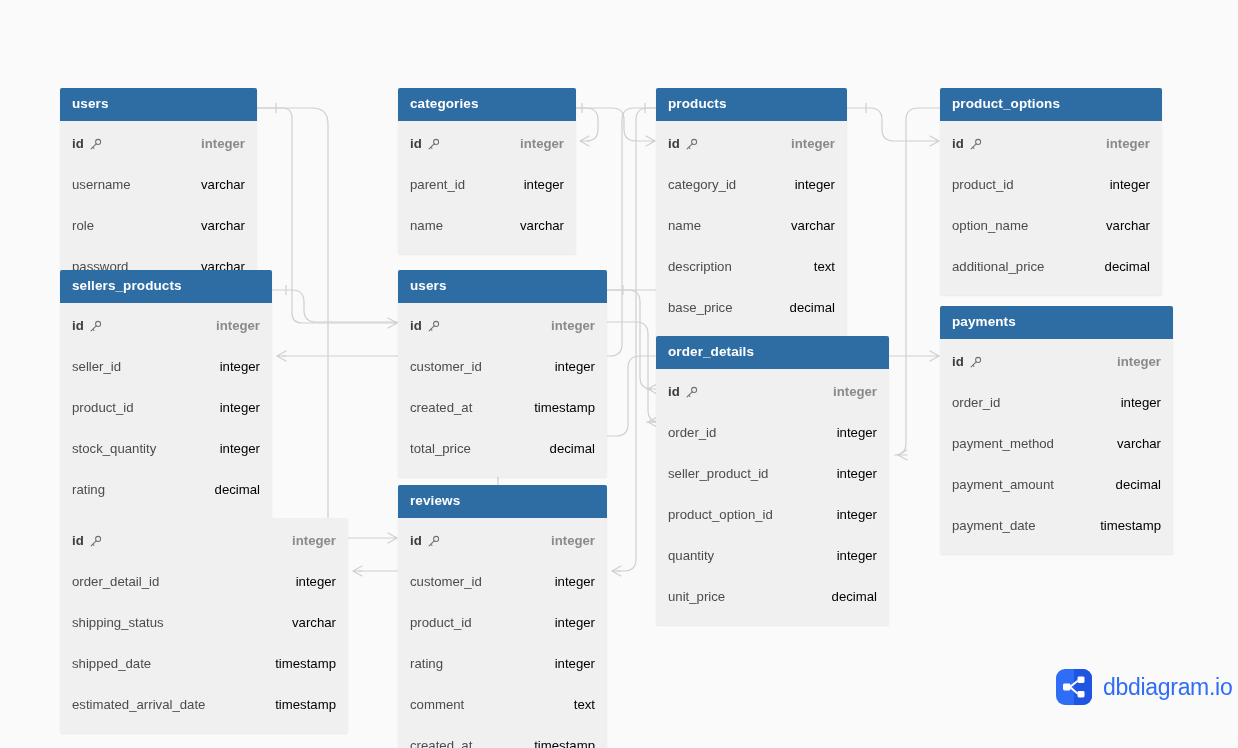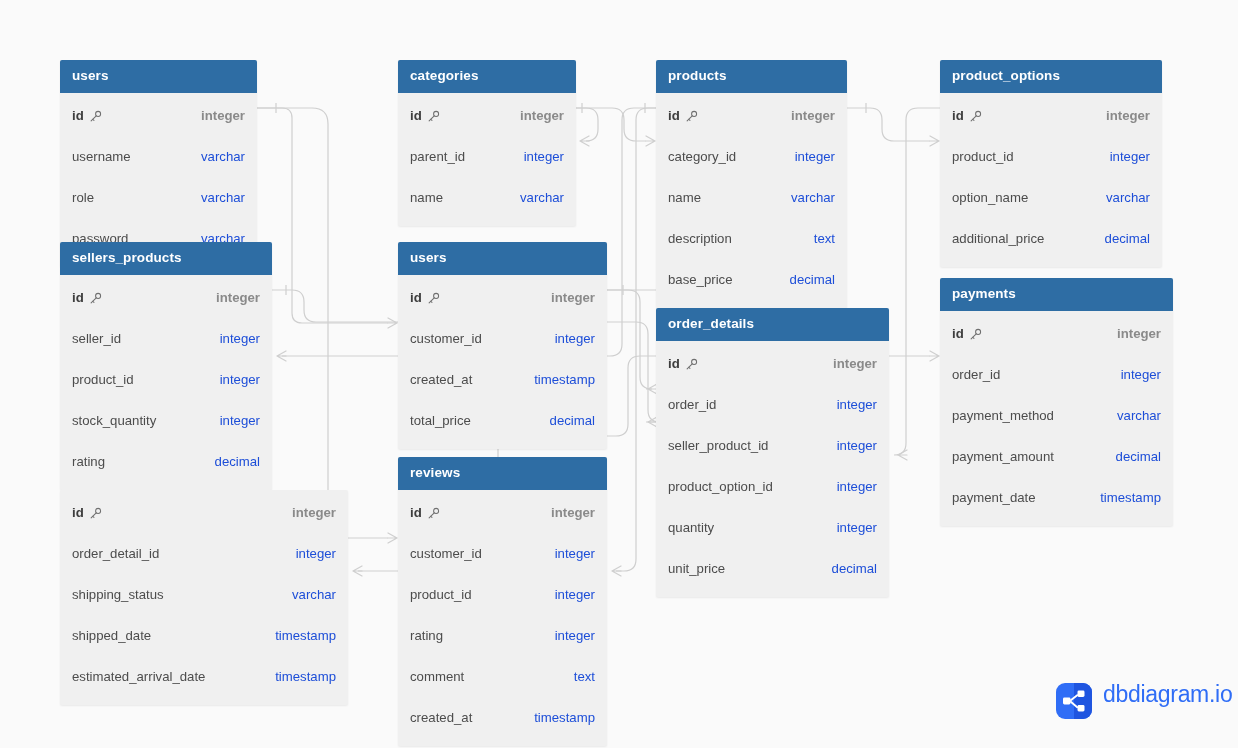--- a/index.html
+++ b/index.html
@@ -29,20 +29,21 @@
     pointer-events: none;
     z-index: 1;
   }
   .table-card {
     position: absolute;
     z-index: 2;
     background: #f0f0f0;
     border-radius: 2px;
     box-shadow: 0 1px 2px rgba(0,0,0,0.07);
     overflow: hidden;
+    margin-top: 28px;
   }
   .table-header {
     background: #2e6da4;
     color: #ffffff;
     font-size: 13.5px;
     font-weight: bold;
     padding: 9px 12px 10px 12px;
     letter-spacing: 0.1px;
     line-height: 1;
   }
@@ -58,21 +59,21 @@
     font-size: 13.2px;
     white-space: nowrap;
   }
   .field-name {
     color: #4c4c4c;
     display: flex;
     align-items: center;
     gap: 5px;
   }
   .field-type {
-    color: #1d4ed8;
+    color: #000000;
     text-align: right;
   }
   .field-row.pk .field-name,
   .field-row.pk .field-type {
     font-weight: bold;
     color: #3d3d3d;
   }
   .field-row.pk .field-type {
     color: #8a8a8a;
   }
@@ -82,23 +83,24 @@
     height: 13px;
     position: relative;
     top: 1px;
   }
   .key-icon svg { display: block; }
 
   
   #brand {
     position: absolute;
     left: 1056px;
-    top: 683px;
+    top: 669px;
     z-index: 3;
     display: flex;
+    align-items: center;
     gap: 11px;
   }
   #brand-mark {
     width: 36px;
     height: 36px;
     border-radius: 9px;
     overflow: hidden;
     position: relative;
     background: #2f6df6;
     flex: 0 0 auto;

